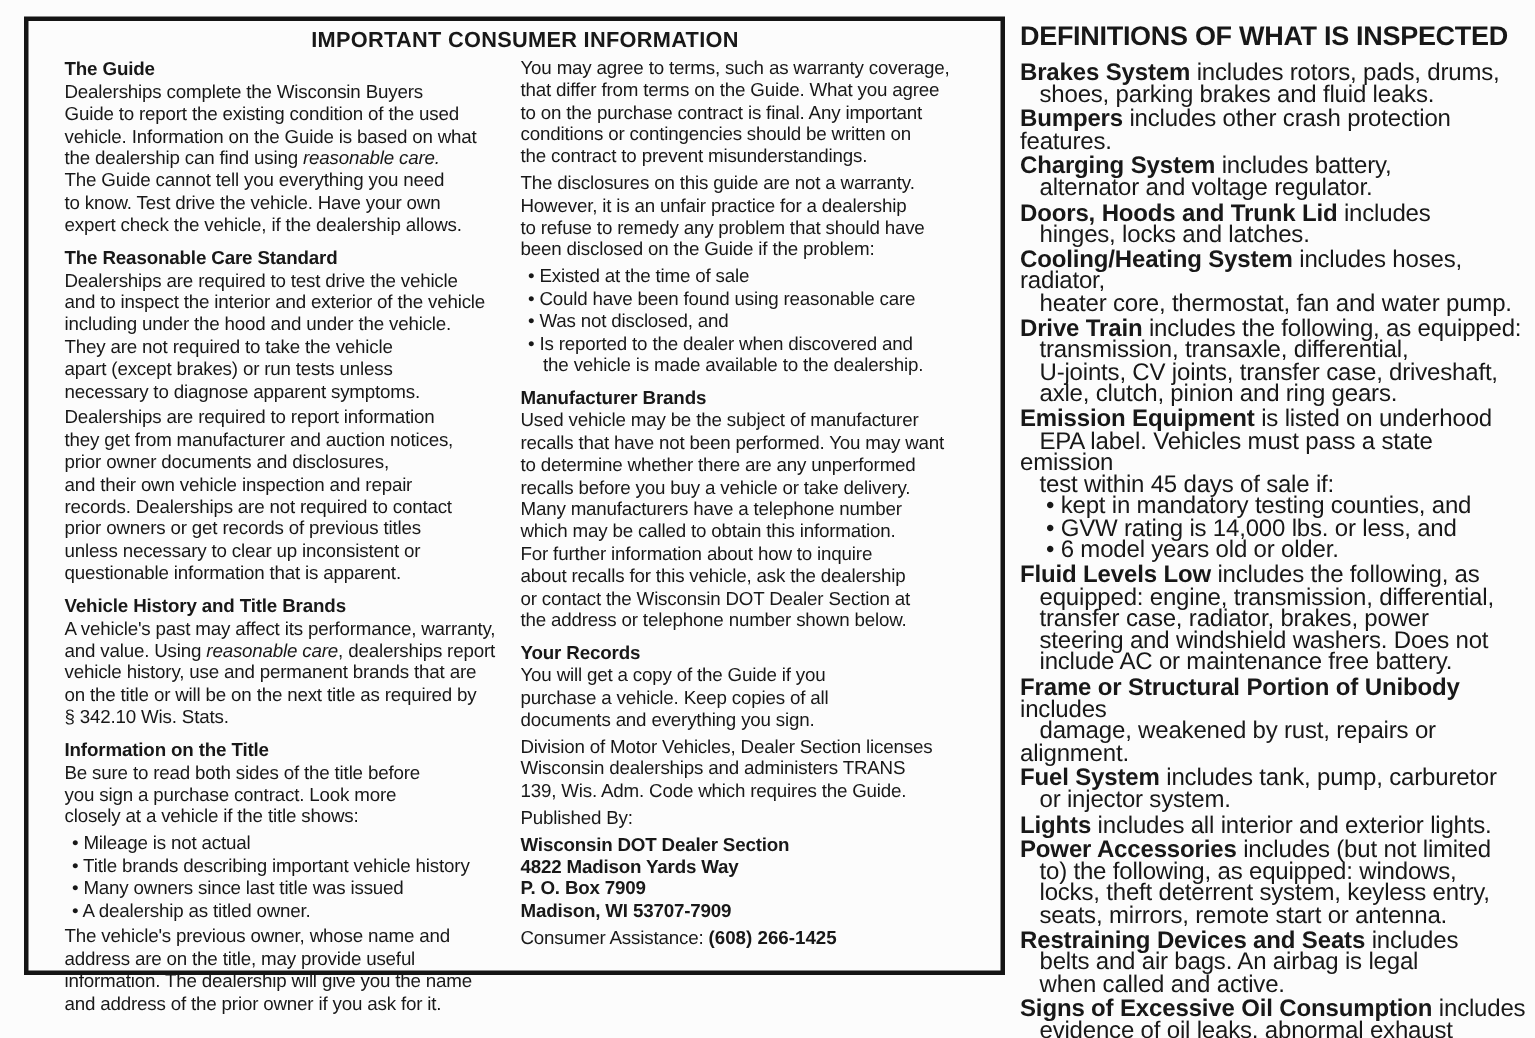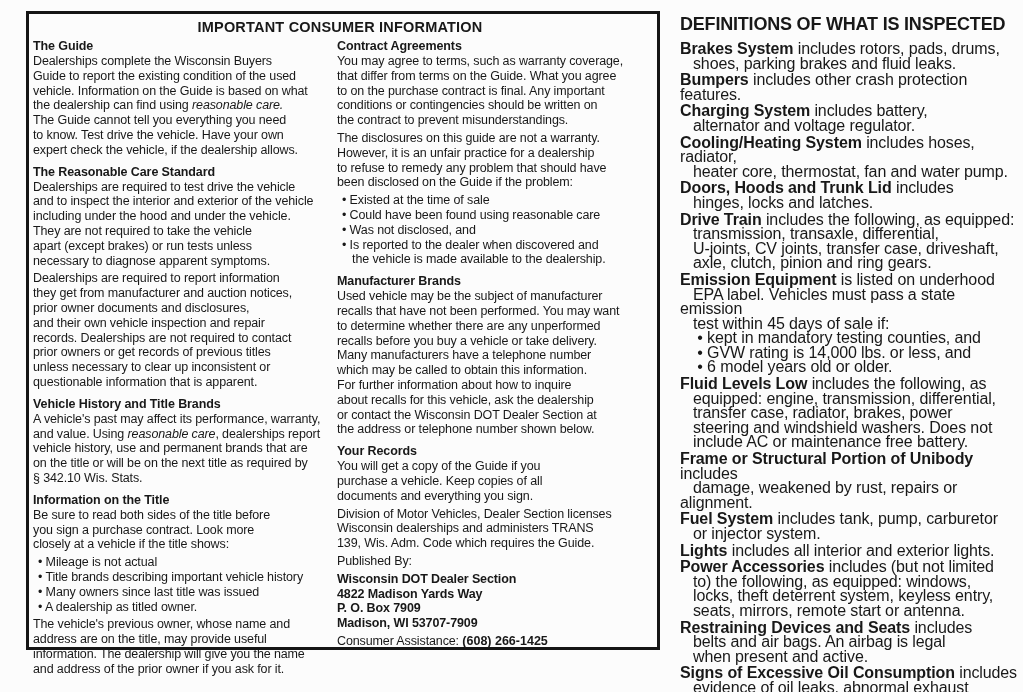--- a/index.html
+++ b/index.html
@@ -5,24 +5,24 @@
   html, body { margin: 0; padding: 0; }
   body {
     width: 1023px; height: 692px;
     background: #fcfcfc;
     font-family: "Liberation Sans", sans-serif;
     color: #181818;
     position: relative;
     overflow: hidden;
   }
   .box {
-    position: absolute; left: 26px; top: 11px;
+    position: absolute; left: 16px; top: 11px;
     width: 614px; height: 622px;
     border: 3px solid #151515;
-    padding: 3px 10px 8px 4px;
+    padding: 3px 10px 8px 24px;
   }
   .box-title {
     text-align: center; font-weight: bold;
     font-size: 14.5px; margin: 2px 0 3px 0;
     letter-spacing: 0.2px;
   }
   .cols { display: flex; gap: 4px; }
   .col { width: 300px; }
   .col h3 {
     font-size: 12.5px; font-weight: bold;
@@ -103,21 +103,20 @@
 • Title brands describing important vehicle history
 • Many owners since last title was issued
 • A dealership as titled owner.</p>
       <p class="body">The vehicle's previous owner, whose name and
 address are on the title, may provide useful
 information. The dealership will give you the name
 and address of the prior owner if you ask for it.</p>
     </div>
 
     <div class="col">
-      <h3 class="first">Contract Agreements</h3>
       <p class="body">You may agree to terms, such as warranty coverage,
 that differ from terms on the Guide. What you agree
 to on the purchase contract is final. Any important
 conditions or contingencies should be written on
 the contract to prevent misunderstandings.</p>
 
       <p class="body">The disclosures on this guide are not a warranty.
 However, it is an unfair practice for a dealership
 to refuse to remedy any problem that should have
 been disclosed on the Guide if the problem:</p>
@@ -159,24 +158,24 @@
 </div>
 
 <div class="defs">
   <div class="defs-title">DEFINITIONS OF WHAT IS INSPECTED</div>
 
   <p class="def"><b>Brakes System</b><span> includes rotors, pads, drums,
    shoes, parking brakes and fluid leaks.</span></p>
   <p class="def"><b>Bumpers</b><span> includes other crash protection features.</span></p>
   <p class="def"><b>Charging System</b><span> includes battery,
    alternator and voltage regulator.</span></p>
+  <p class="def"><b>Doors, Hoods and Trunk Lid</b><span> includes
+   hinges, locks and latches.</span></p>
   <p class="def"><b>Cooling/Heating System</b><span> includes hoses, radiator,
    heater core, thermostat, fan and water pump.</span></p>
-  <p class="def"><b>Doors, Hoods and Trunk Lid</b><span> includes
-   hinges, locks and latches.</span></p>
   <p class="def"><b>Drive Train</b><span> includes the following, as equipped:
    transmission, transaxle, differential,
    U-joints, CV joints, transfer case, driveshaft,
    axle, clutch, pinion and ring gears.</span></p>
   <p class="def"><b>Emission Equipment</b><span> is listed on underhood
    EPA label. Vehicles must pass a state emission
    test within 45 days of sale if:
     • kept in mandatory testing counties, and
     • GVW rating is 14,000 lbs. or less, and
     • 6 model years old or older.</span></p>
@@ -189,21 +188,21 @@
    damage, weakened by rust, repairs or alignment.</span></p>
   <p class="def"><b>Fuel System</b><span> includes tank, pump, carburetor
    or injector system.</span></p>
   <p class="def"><b>Lights</b><span> includes all interior and exterior lights.</span></p>
   <p class="def"><b>Power Accessories</b><span> includes (but not limited
    to) the following, as equipped: windows,
    locks, theft deterrent system, keyless entry,
    seats, mirrors, remote start or antenna.</span></p>
   <p class="def"><b>Restraining Devices and Seats</b><span> includes
    belts and air bags. An airbag is legal
-   when present and active.</span></p>
+   when called and active.</span></p>
   <p class="def"><b>Signs of Excessive Oil Consumption</b><span> includes
    evidence of oil leaks, abnormal exhaust
    smoke, burnt oil odor or piston ring blowby.</span></p>
   <p class="def"><b>Starting System</b><span> includes ignition switch,
    solenoid and starter.</span></p>
   <p class="def"><b>Steering Components</b><span> includes proper alignment,
    tie-rod and ball joints.</span></p>
 </div>
 
 </body></html>

